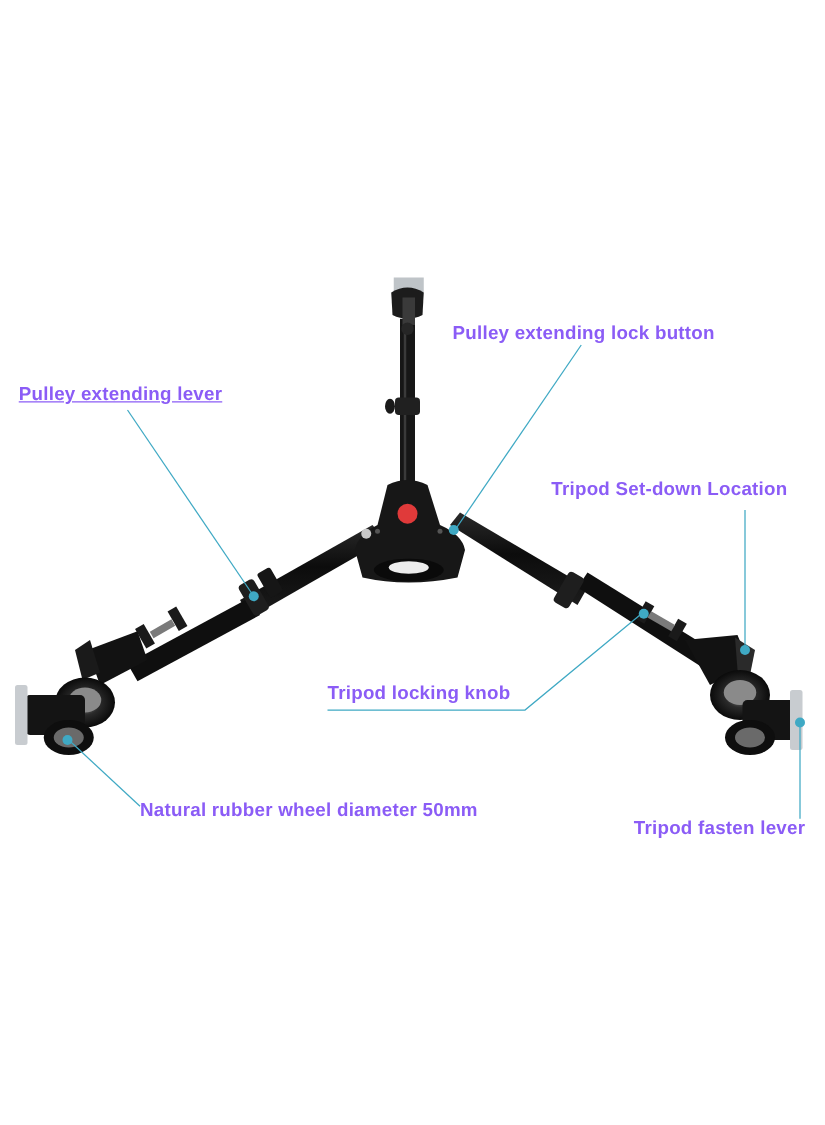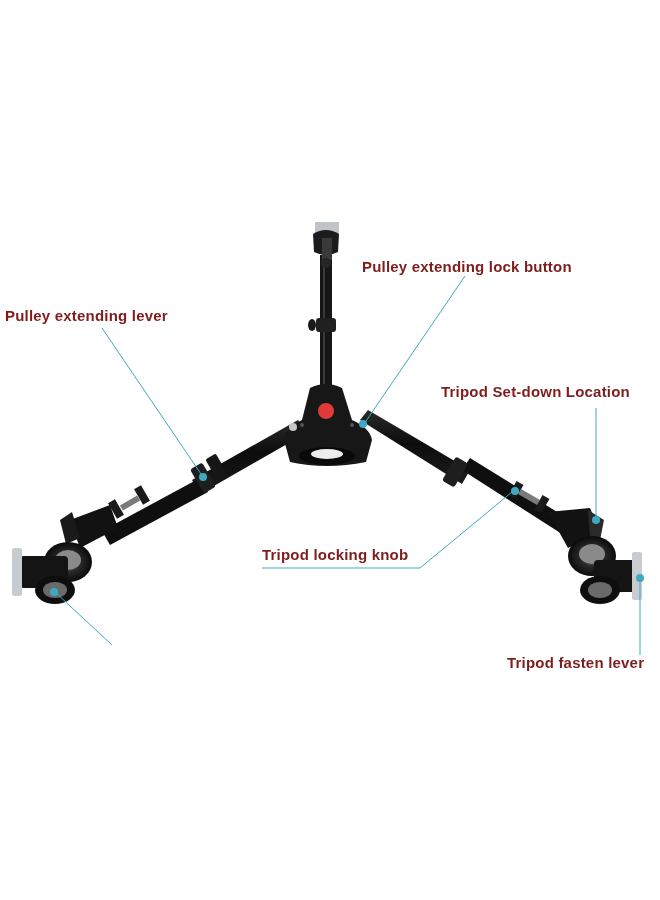--- a/index.html
+++ b/index.html
@@ -2,24 +2,24 @@
 <html><head>
   <meta charset="utf-8">
   <style>
     html, body { margin: 0; padding: 0; }
     body {
       width: 660px; height: 900px; background: #ffffff; position: relative; overflow: hidden;
       font-family: "Liberation Sans", sans-serif;
     }
     .canvas { position: absolute; left: 0; top: 0; width: 660px; height: 900px; }
     .label {
-      position: absolute; font-weight: bold; font-size: 15px; color: #7f1d1d;
+      position: absolute; font-weight: bold; font-size: 15px; color: #8b5cf6;
       white-space: nowrap; letter-spacing: 0.2px;
     }
-    #lbl-ext-lever { left: 5px; top: 307px; }
+    #lbl-ext-lever { left: 15px; top: 307px; text-decoration: underline; }
     #lbl-lock-btn { left: 362px; top: 258px; }
     #lbl-setdown { left: 441px; top: 383px; }
     #lbl-knob { left: 262px; top: 546px; }
     #lbl-wheel { left: 112px; top: 640px; }
     #lbl-fasten { left: 507px; top: 654px; }
   </style>
 </head>
 <body>
 
 <div class="canvas">
@@ -114,14 +114,15 @@
       <circle cx="515" cy="491" r="4"></circle>
       <circle cx="54" cy="592" r="4"></circle>
       <circle cx="640" cy="578" r="4"></circle>
     </g>
   </svg>
 
   <div class="label" id="lbl-ext-lever">Pulley extending lever</div>
   <div class="label" id="lbl-lock-btn">Pulley extending lock button</div>
   <div class="label" id="lbl-setdown">Tripod Set-down Location</div>
   <div class="label" id="lbl-knob">Tripod locking knob</div>
+  <div class="label" id="lbl-wheel">Natural rubber wheel diameter 50mm</div>
   <div class="label" id="lbl-fasten">Tripod fasten lever</div>
 </div>
 
 </body></html>

